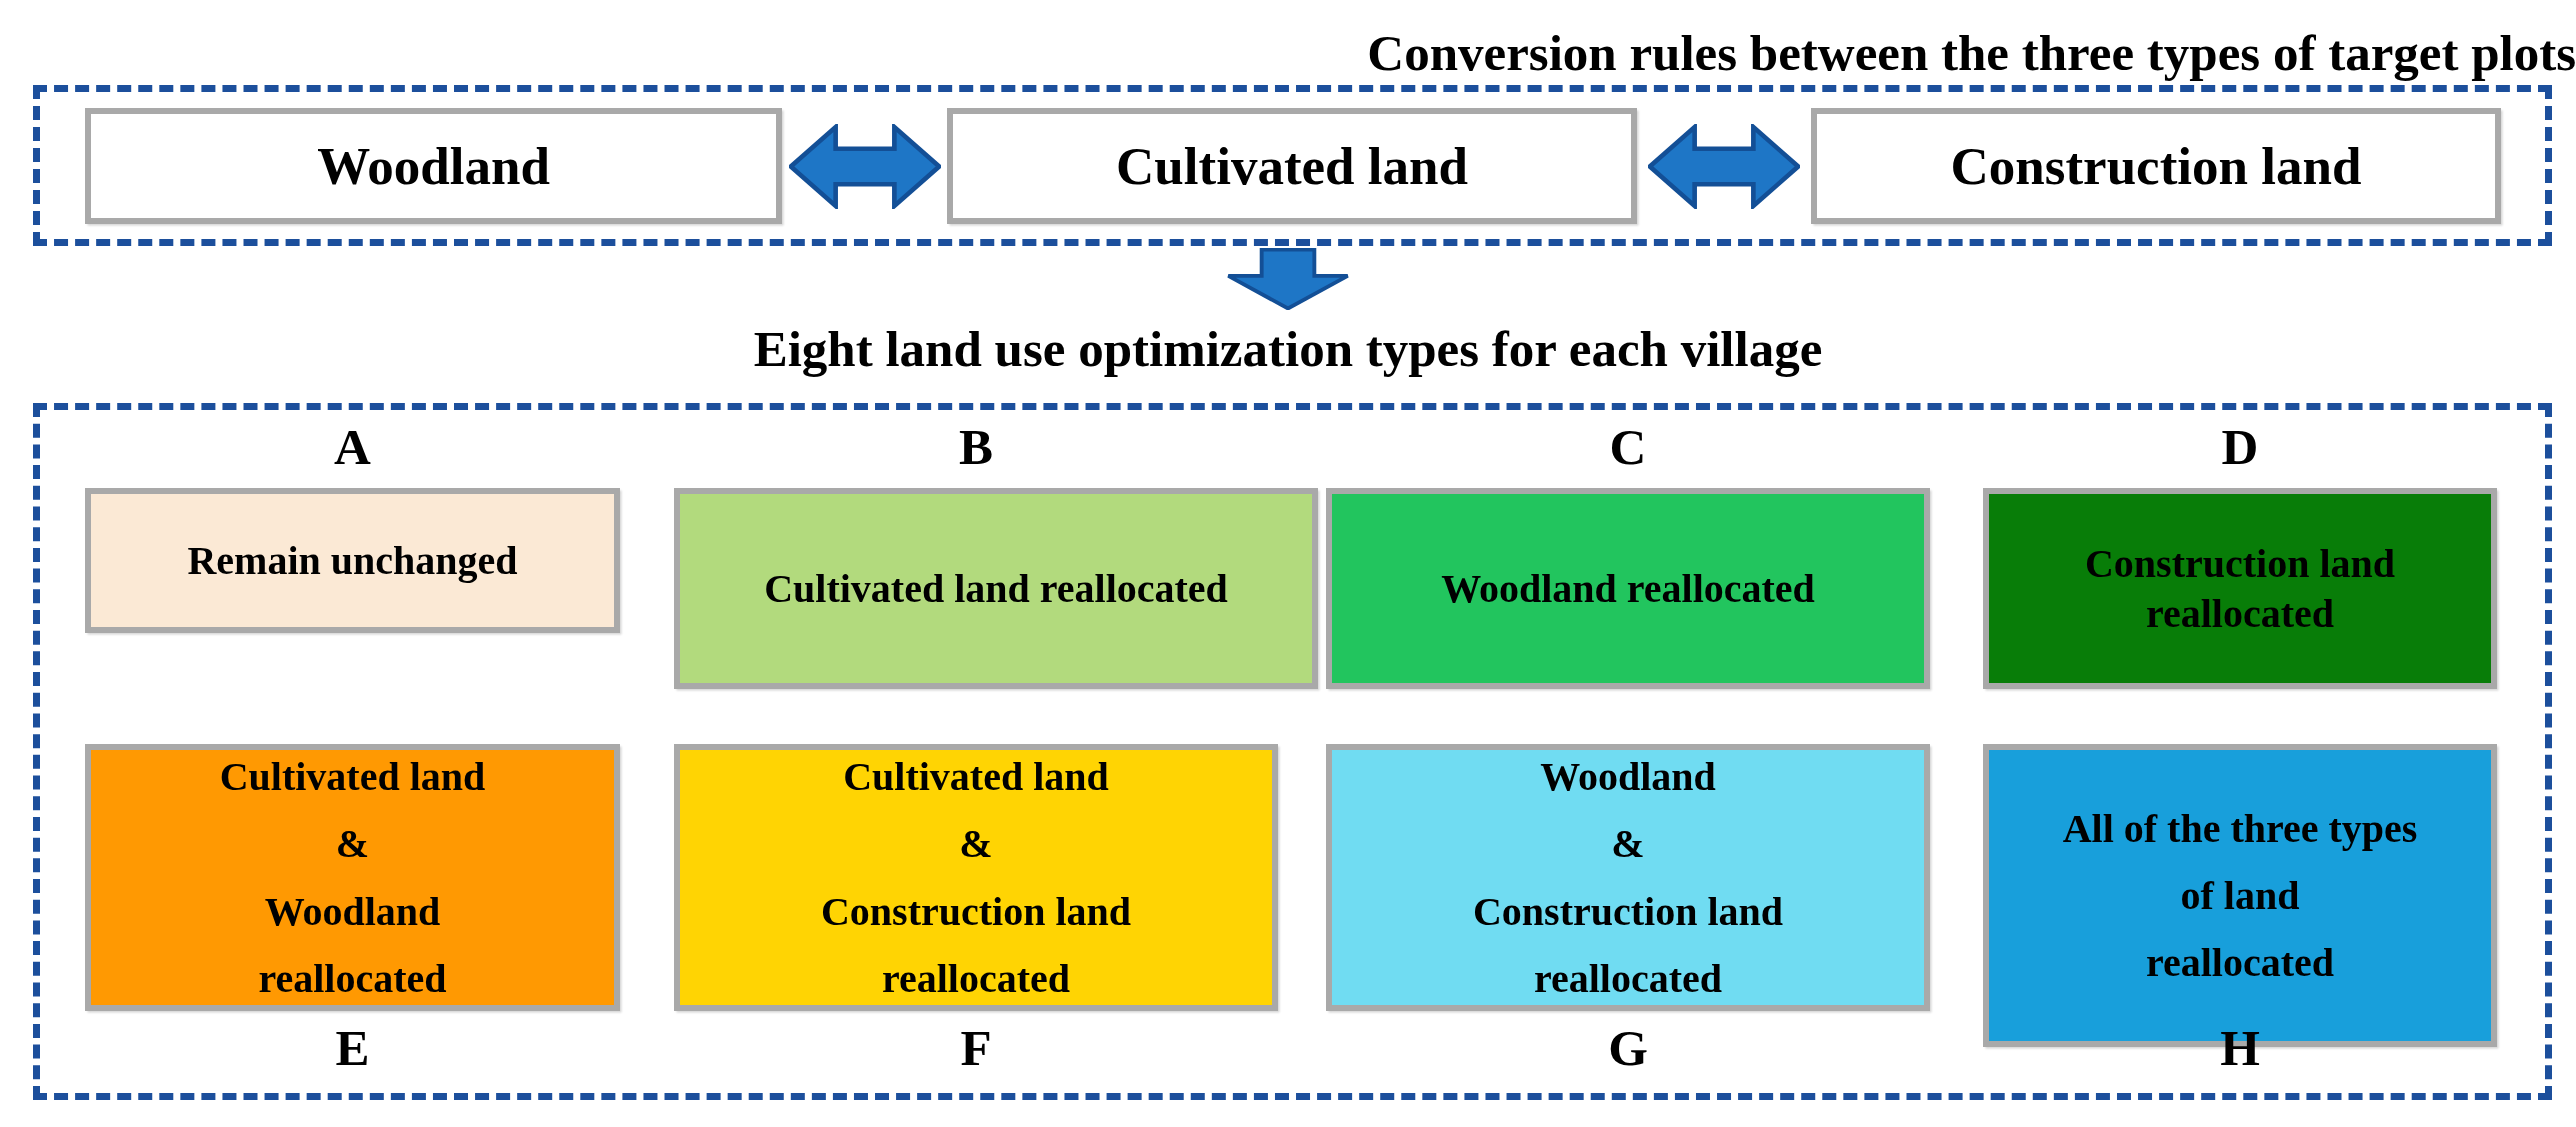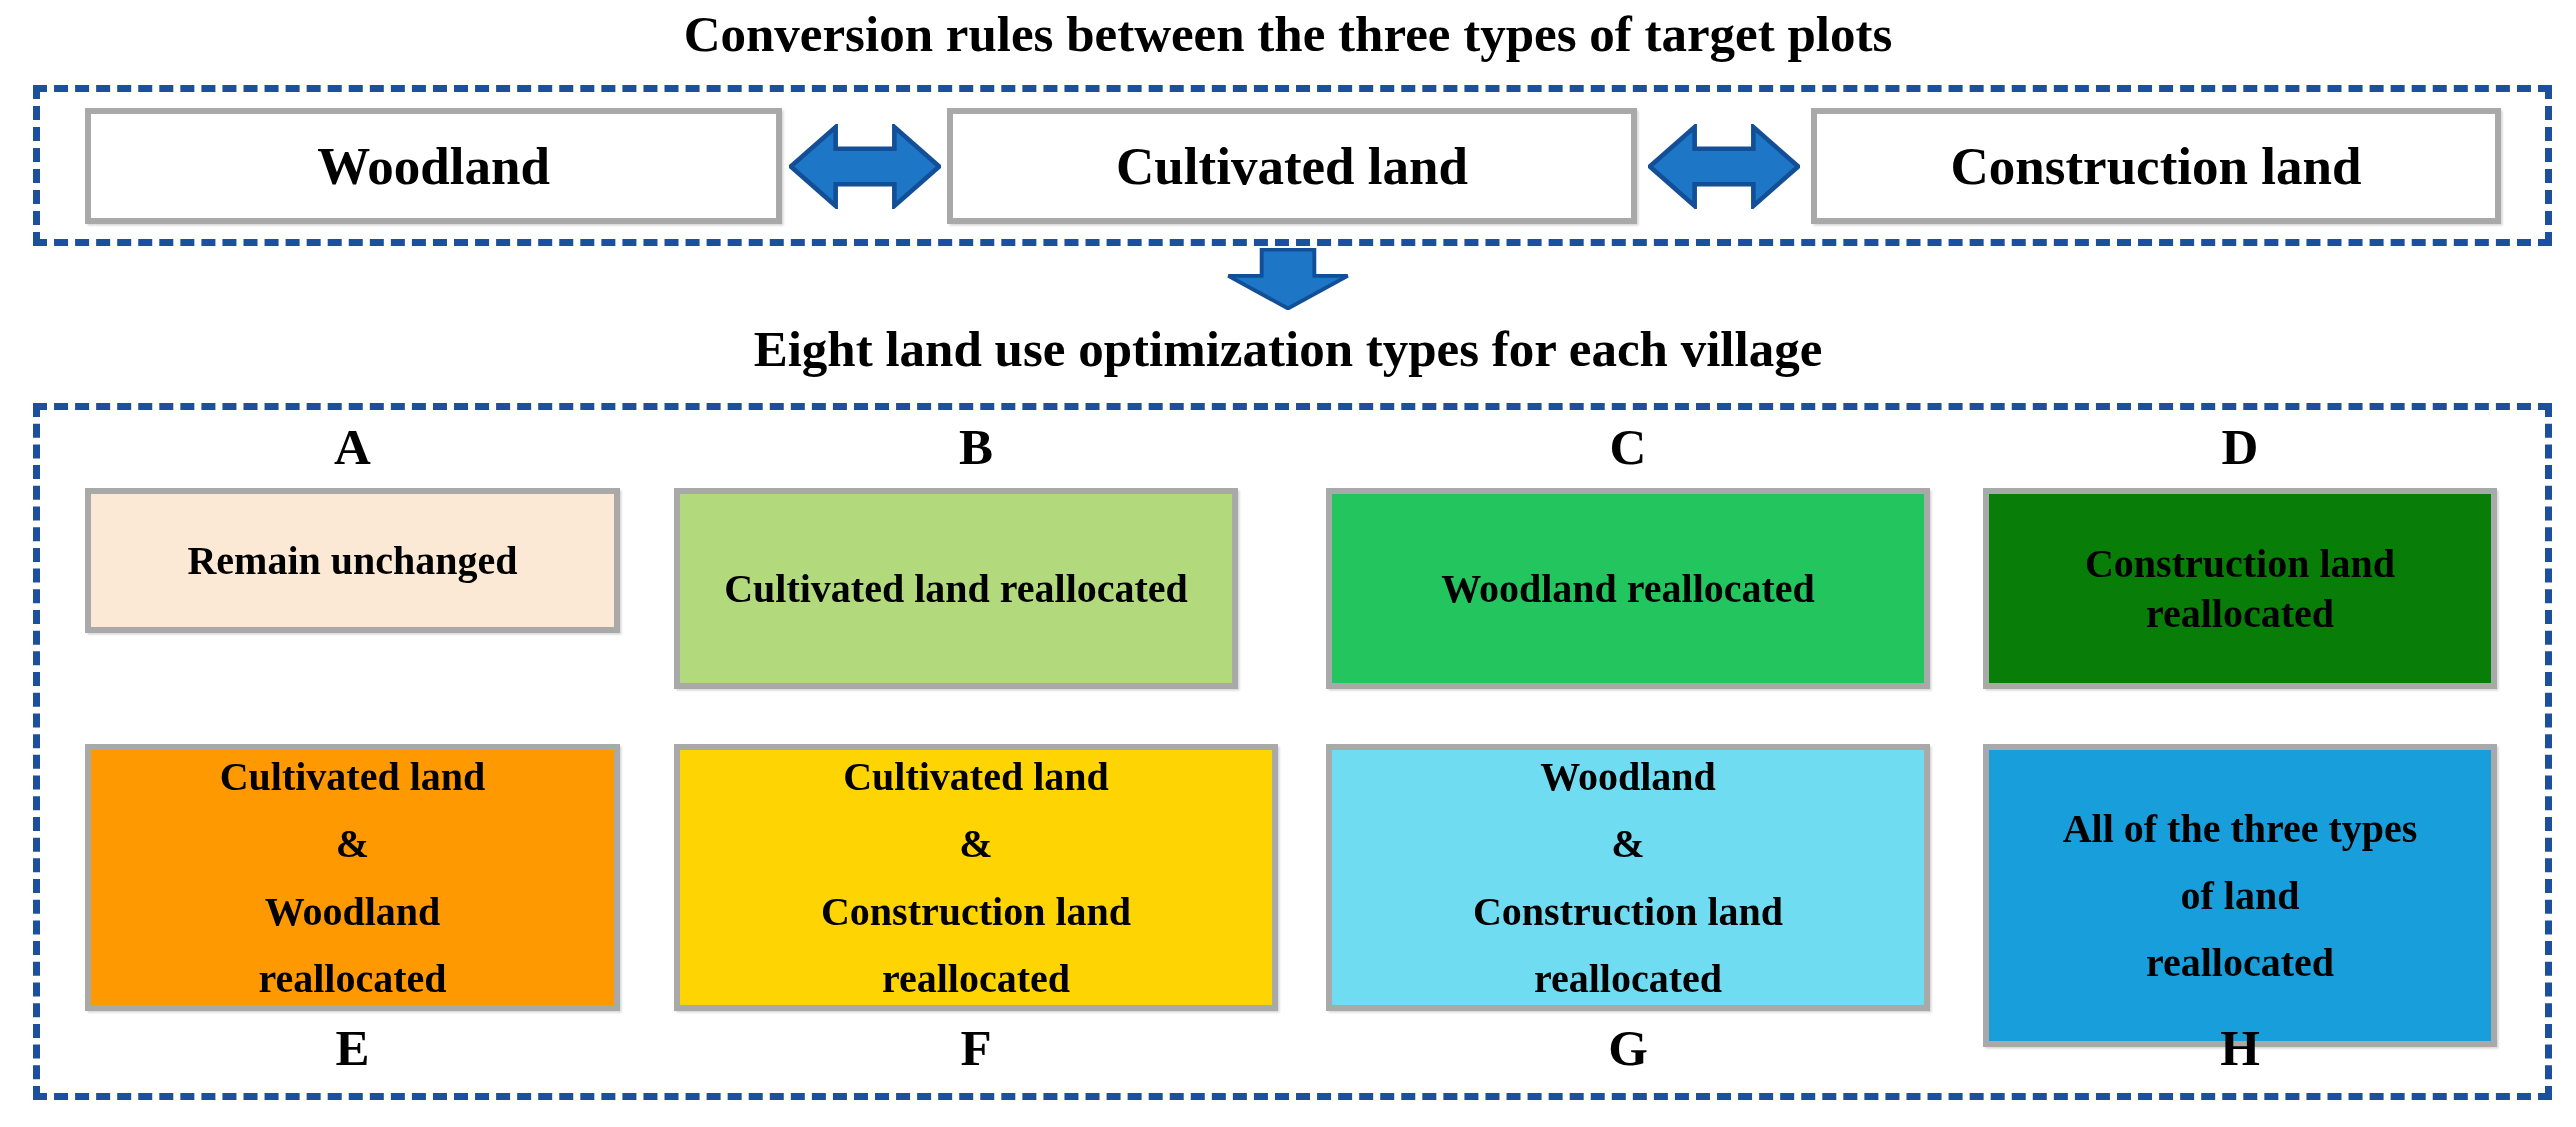--- a/index.html
+++ b/index.html
@@ -56,21 +56,21 @@
     box-shadow: 1.5px 1.5px 2.3px rgba(0,0,0,0.18);
   }
   .row1-text { line-height: 1.25; }
   svg { display: block; }
 </style>
 </head>
 <body>
 
 <div class="canvas">
 
-  <div class="abs title" style="top:6px; left:0;">Conversion rules between the three types of target plots</div>
+  <div class="abs title" style="top:25px; left:0;text-align:right;">Conversion rules between the three types of target plots</div>
 
   <div class="abs dashed-panel" style="left:33px; top:85px; width:2519px; height:161px;"></div>
 
   <div class="abs plot-box" style="left:85px; top:108px; width:697px; height:116px;">
     <span>Woodland</span>
   </div>
   <div class="abs plot-box" style="left:947px; top:108px; width:690px; height:116px;">
     <span>Cultivated land</span>
   </div>
   <div class="abs plot-box" style="left:1811px; top:108px; width:690px; height:116px;">
@@ -99,21 +99,21 @@
   <div class="abs dashed-panel" style="left:33px; top:403px; width:2519px; height:697px;"></div>
 
   <div class="abs letter" style="left:85px; top:418px; width:535px;">A</div>
   <div class="abs letter" style="left:674px; top:418px; width:604px;">B</div>
   <div class="abs letter" style="left:1326px; top:418px; width:604px;">C</div>
   <div class="abs letter" style="left:1983px; top:418px; width:514px;">D</div>
 
   <div class="abs type-box" style="left: 85px; top: 488px; width: 535px; height: 145px; background-color: rgb(251, 233, 213);">
     <span class="row1-text">Remain unchanged</span>
   </div>
-  <div class="abs type-box" style="left: 674px; top: 488px; width: 564px; height: 201px; background-color: rgb(178, 218, 125);">
+  <div class="abs type-box" style="left: 674px; top: 488px; width: 644px; height: 201px; background-color: rgb(178, 218, 125);">
     <span class="row1-text">Cultivated land reallocated</span>
   </div>
   <div class="abs type-box" style="left: 1326px; top: 488px; width: 604px; height: 201px; background-color: #22c55e;">
     <span class="row1-text">Woodland reallocated</span>
   </div>
   <div class="abs type-box" style="left: 1983px; top: 488px; width: 514px; height: 201px; background-color: rgb(8, 125, 8);">
     <span class="row1-text">Construction land
 reallocated</span>
   </div>
 

